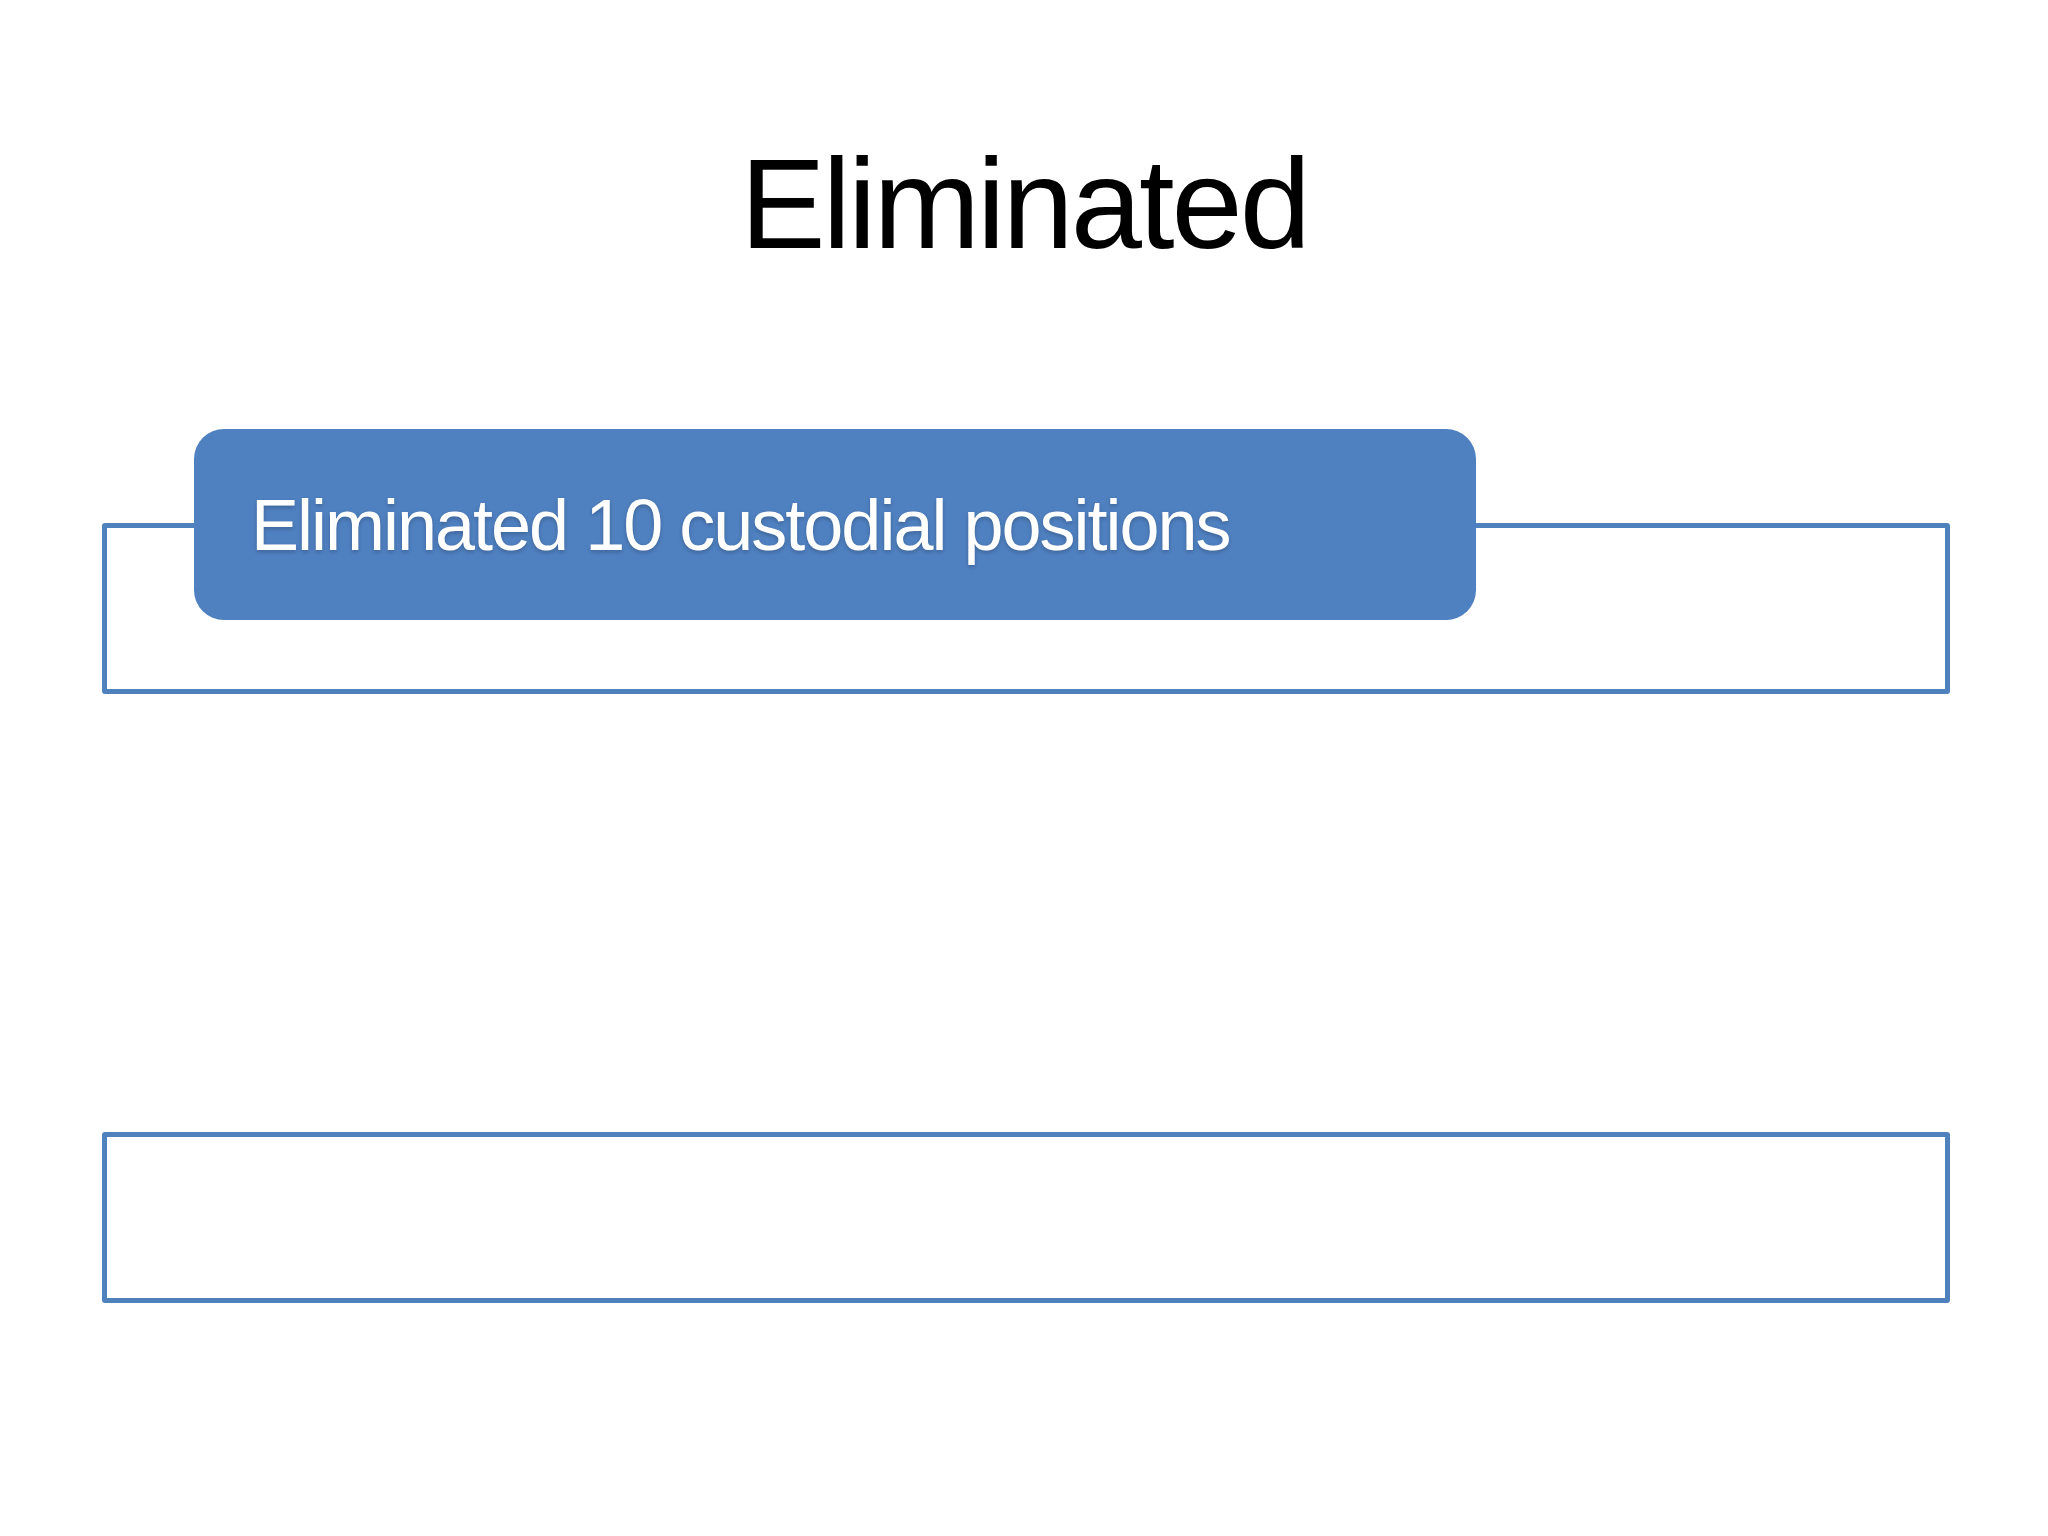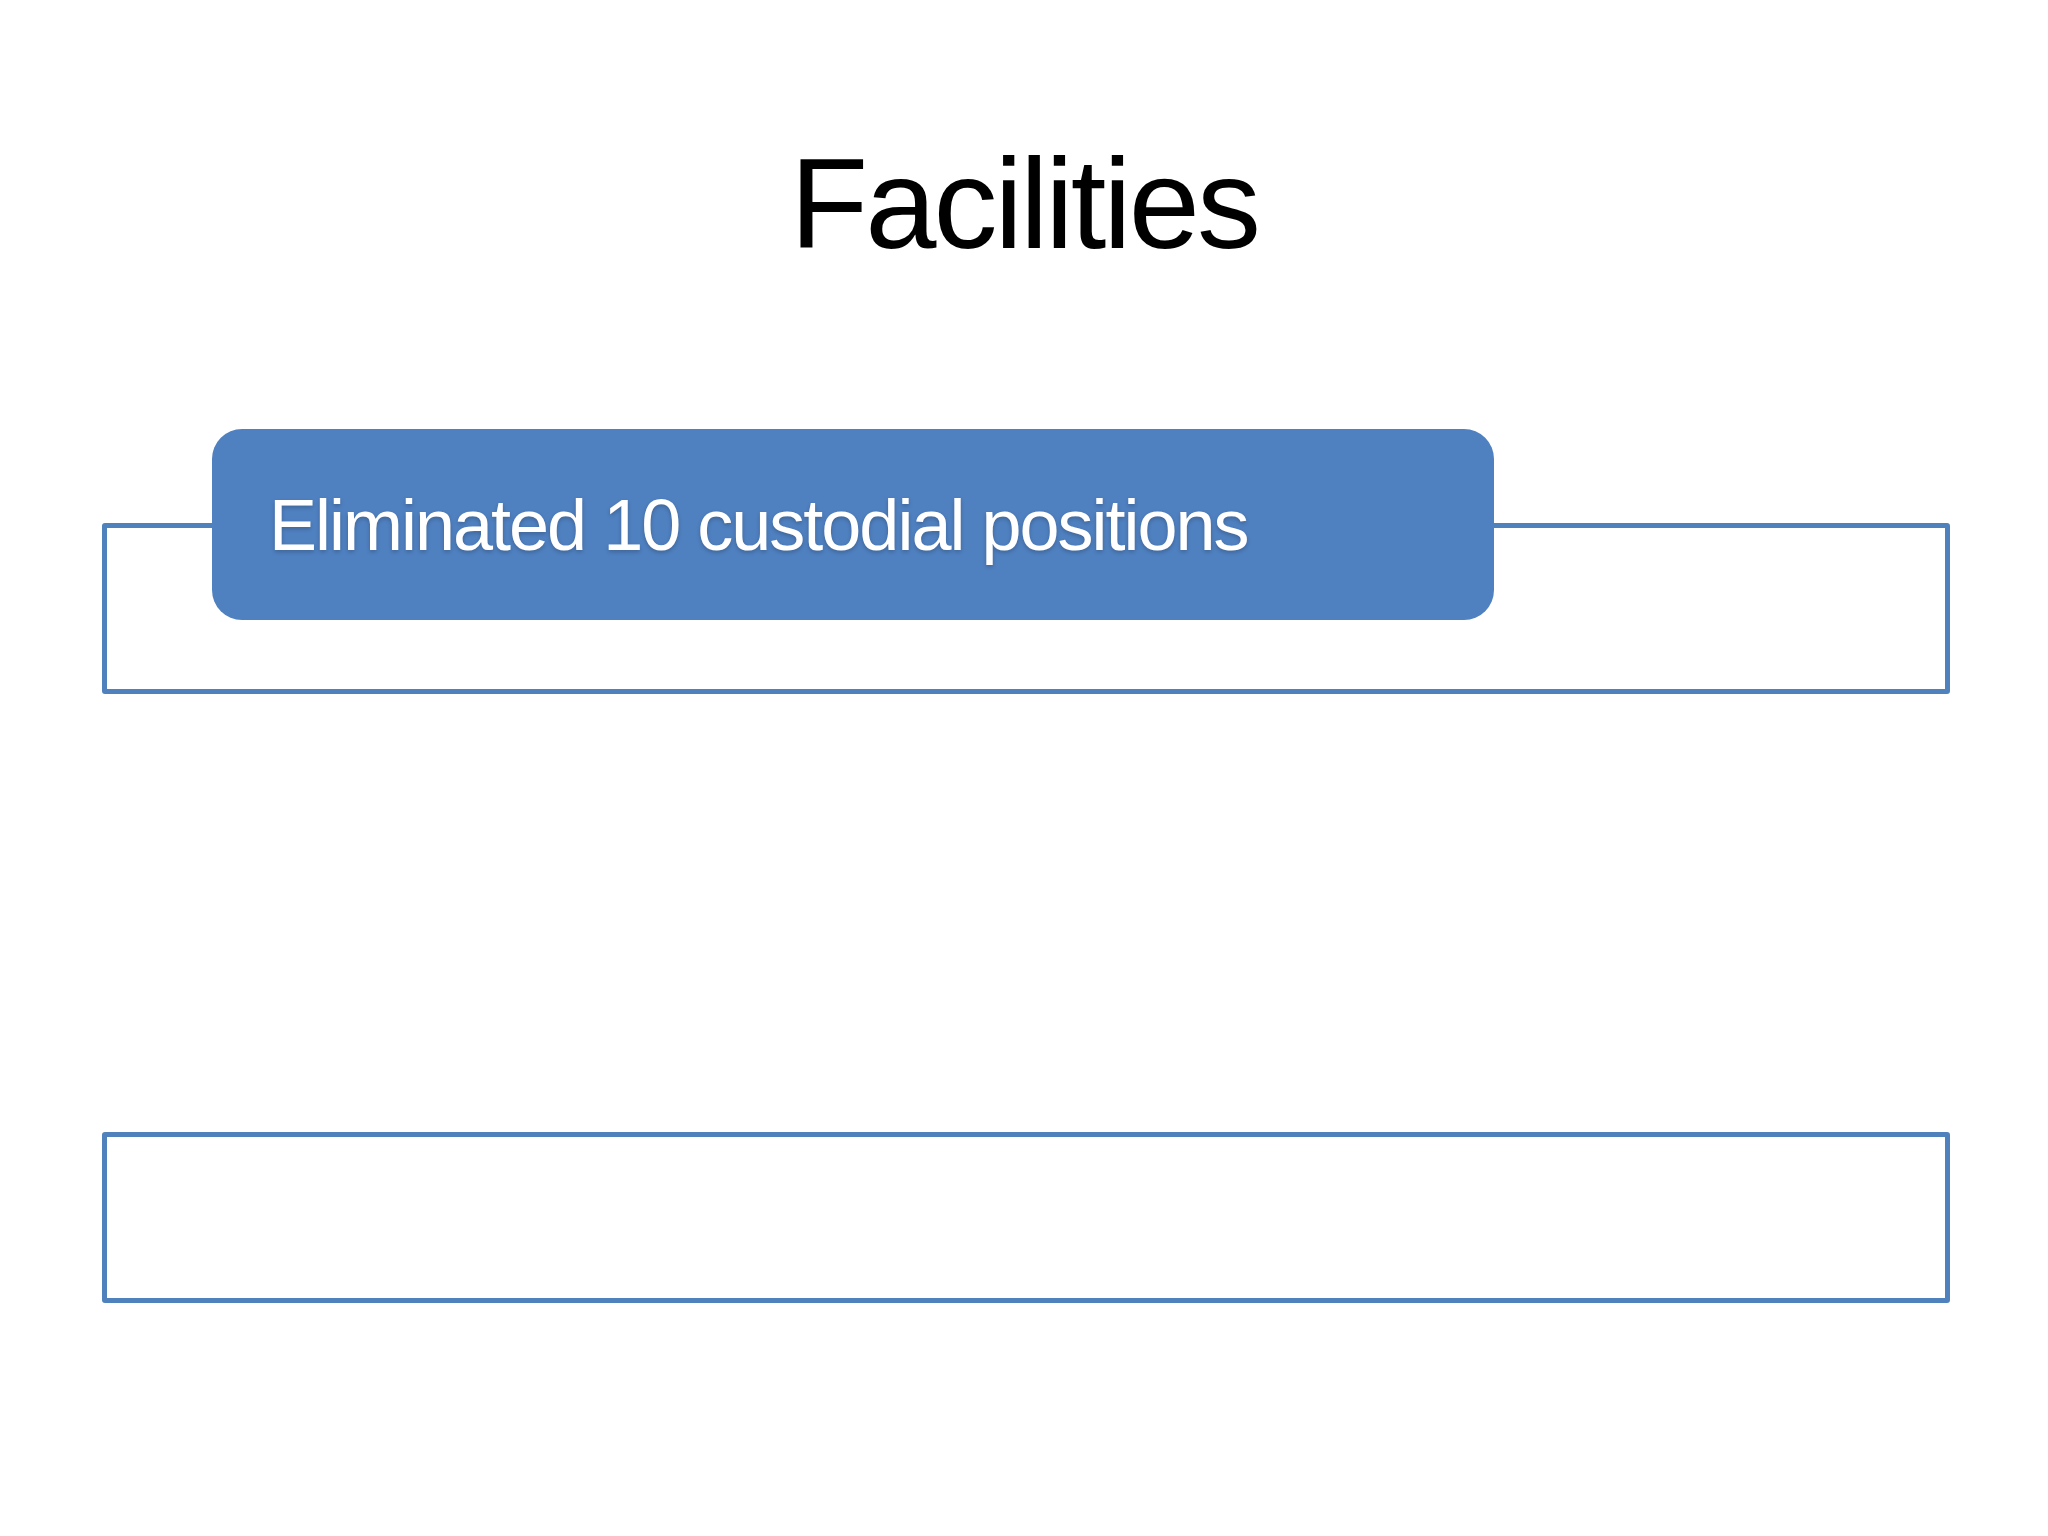--- a/index.html
+++ b/index.html
@@ -48,21 +48,21 @@
     top: 94px;
     width: 1848px;
     height: 171px;
     border: 5px solid var(--outline-stroke);
     border-radius: 3px;
     background: transparent;
     z-index: 1;
   }
   .item-shape {
     position: absolute;
-    left: 212px;
+    left: 194px;
     top: 0;
     width: 1282px;
     height: 191px;
     background: var(--shape-fill);
     border-radius: 30px;
     z-index: 2;
     display: flex;
     align-items: center;
     padding-left: 57px;
   }
@@ -72,21 +72,21 @@
     letter-spacing: -2px;
     white-space: nowrap;
     text-shadow: 0 2px 4px rgba(0,0,0,0.22);
   }
 </style>
 </head>
 <body>
 
 <div class="slide">
 
-  <div class="slide-title">Facilities</div>
+  <div class="slide-title">Eliminated</div>
 
   <div class="item-group g1">
     <div class="item-outline"></div>
     <div class="item-shape">
       <span class="item-label">Eliminated 10 custodial positions</span>
     </div>
   </div>
 
 
   <div class="item-group g3">

